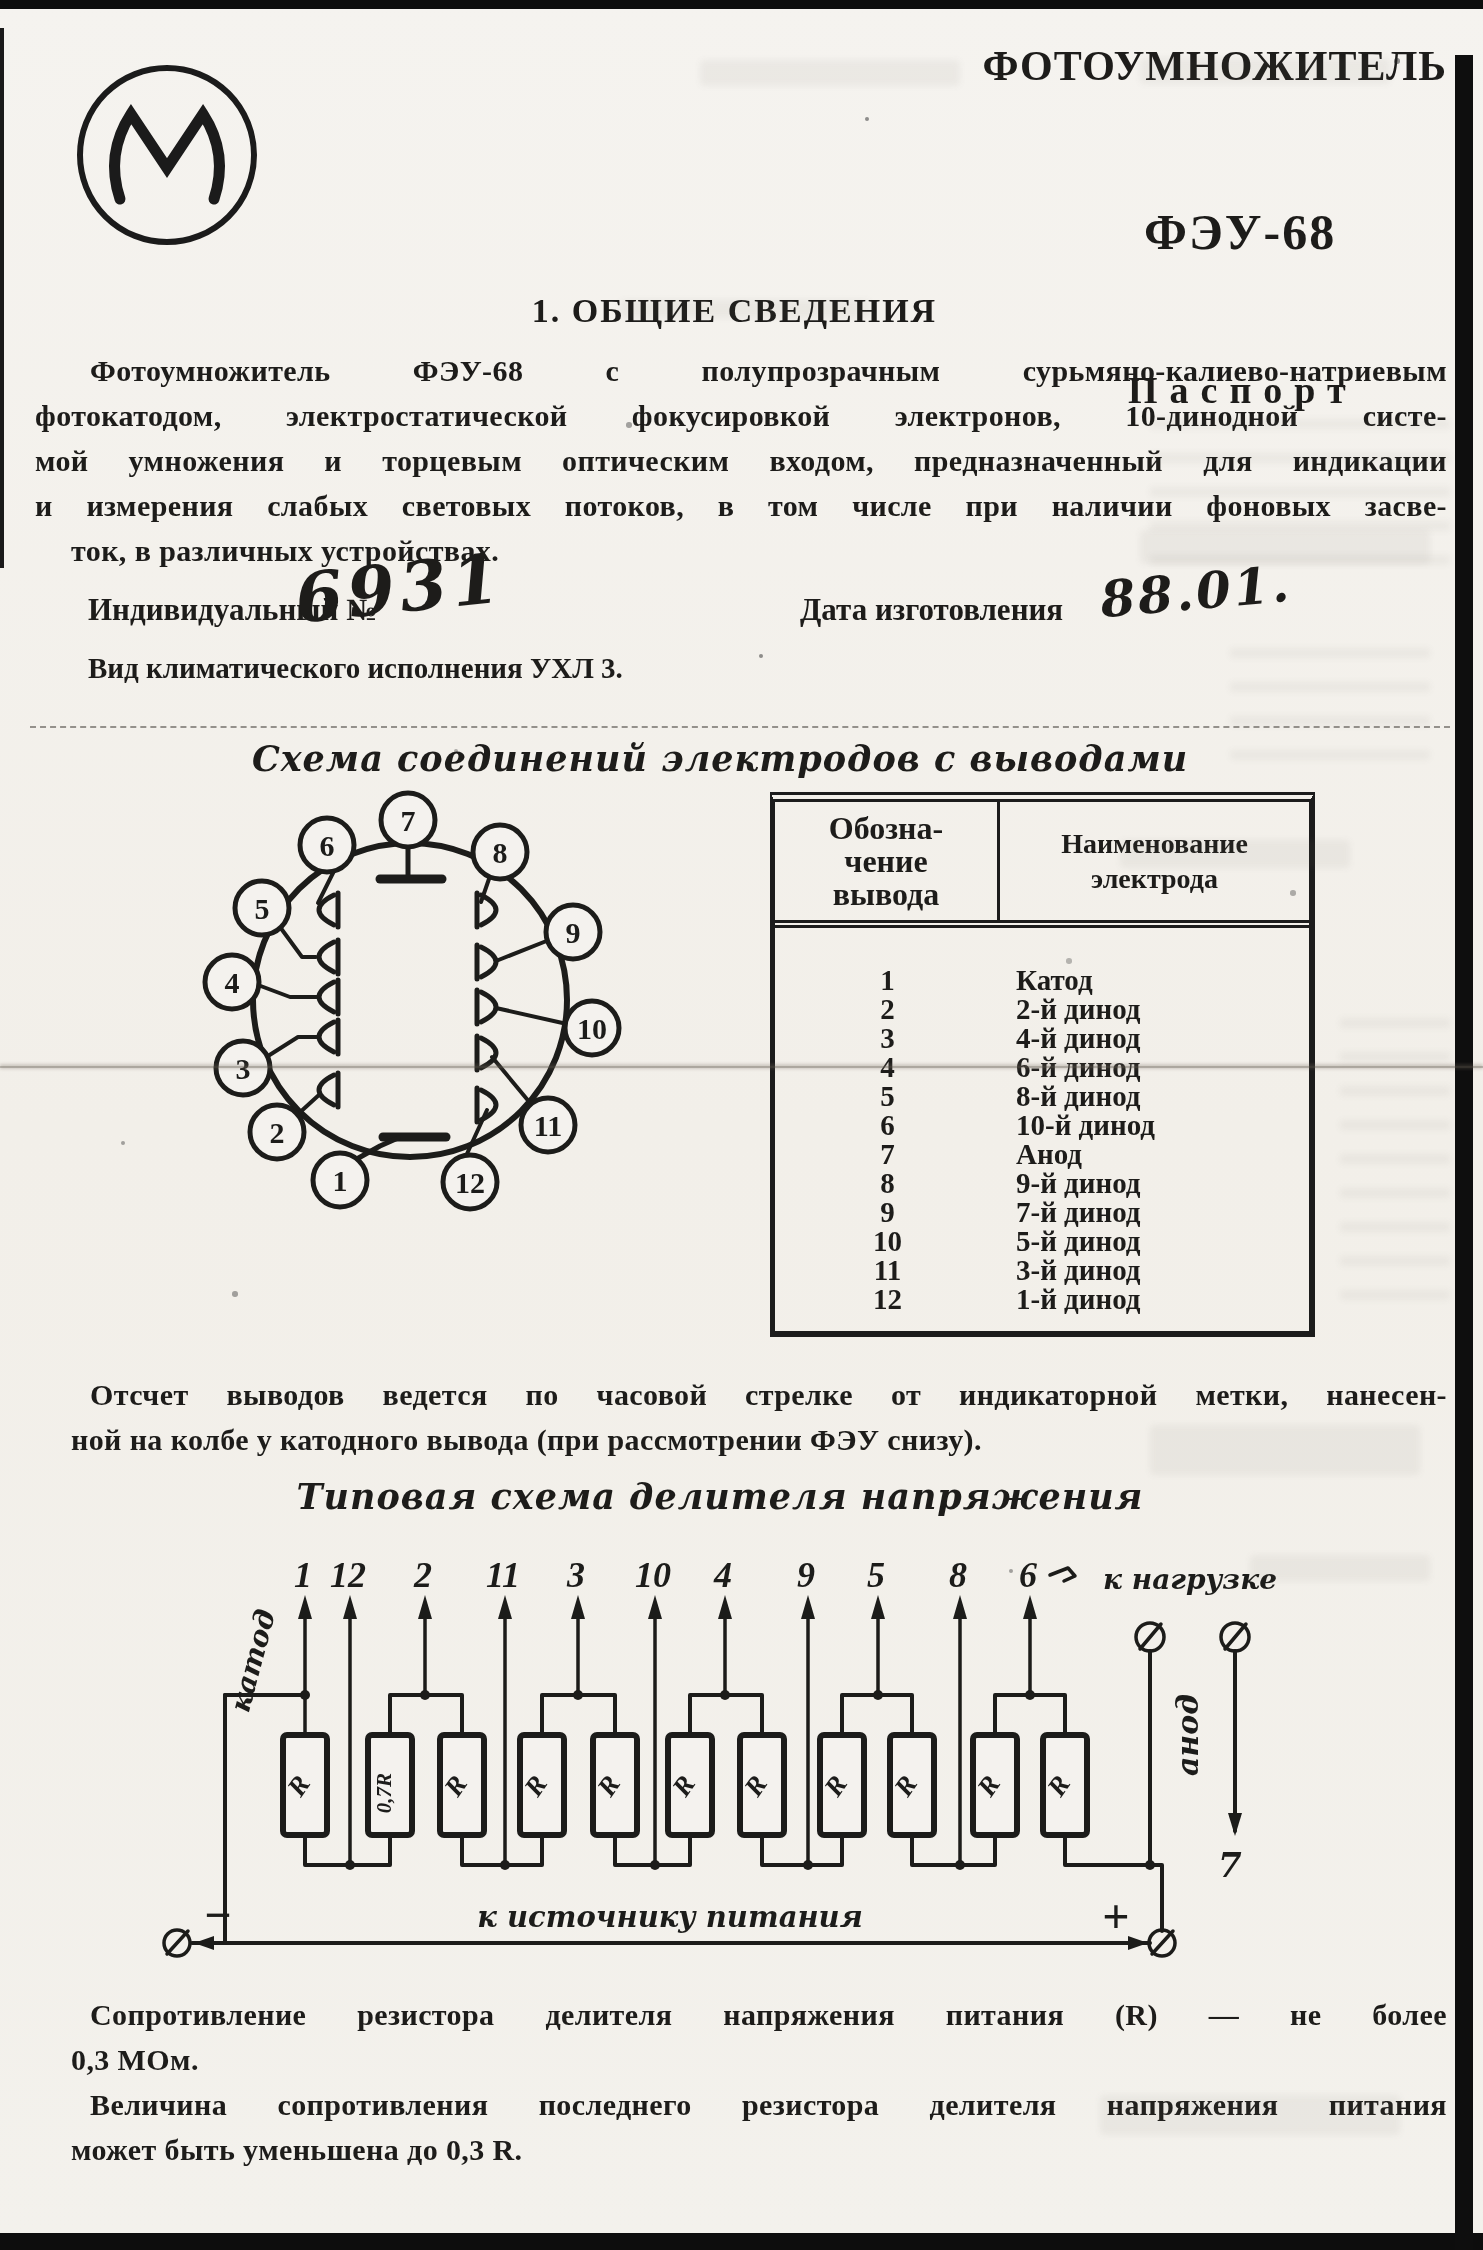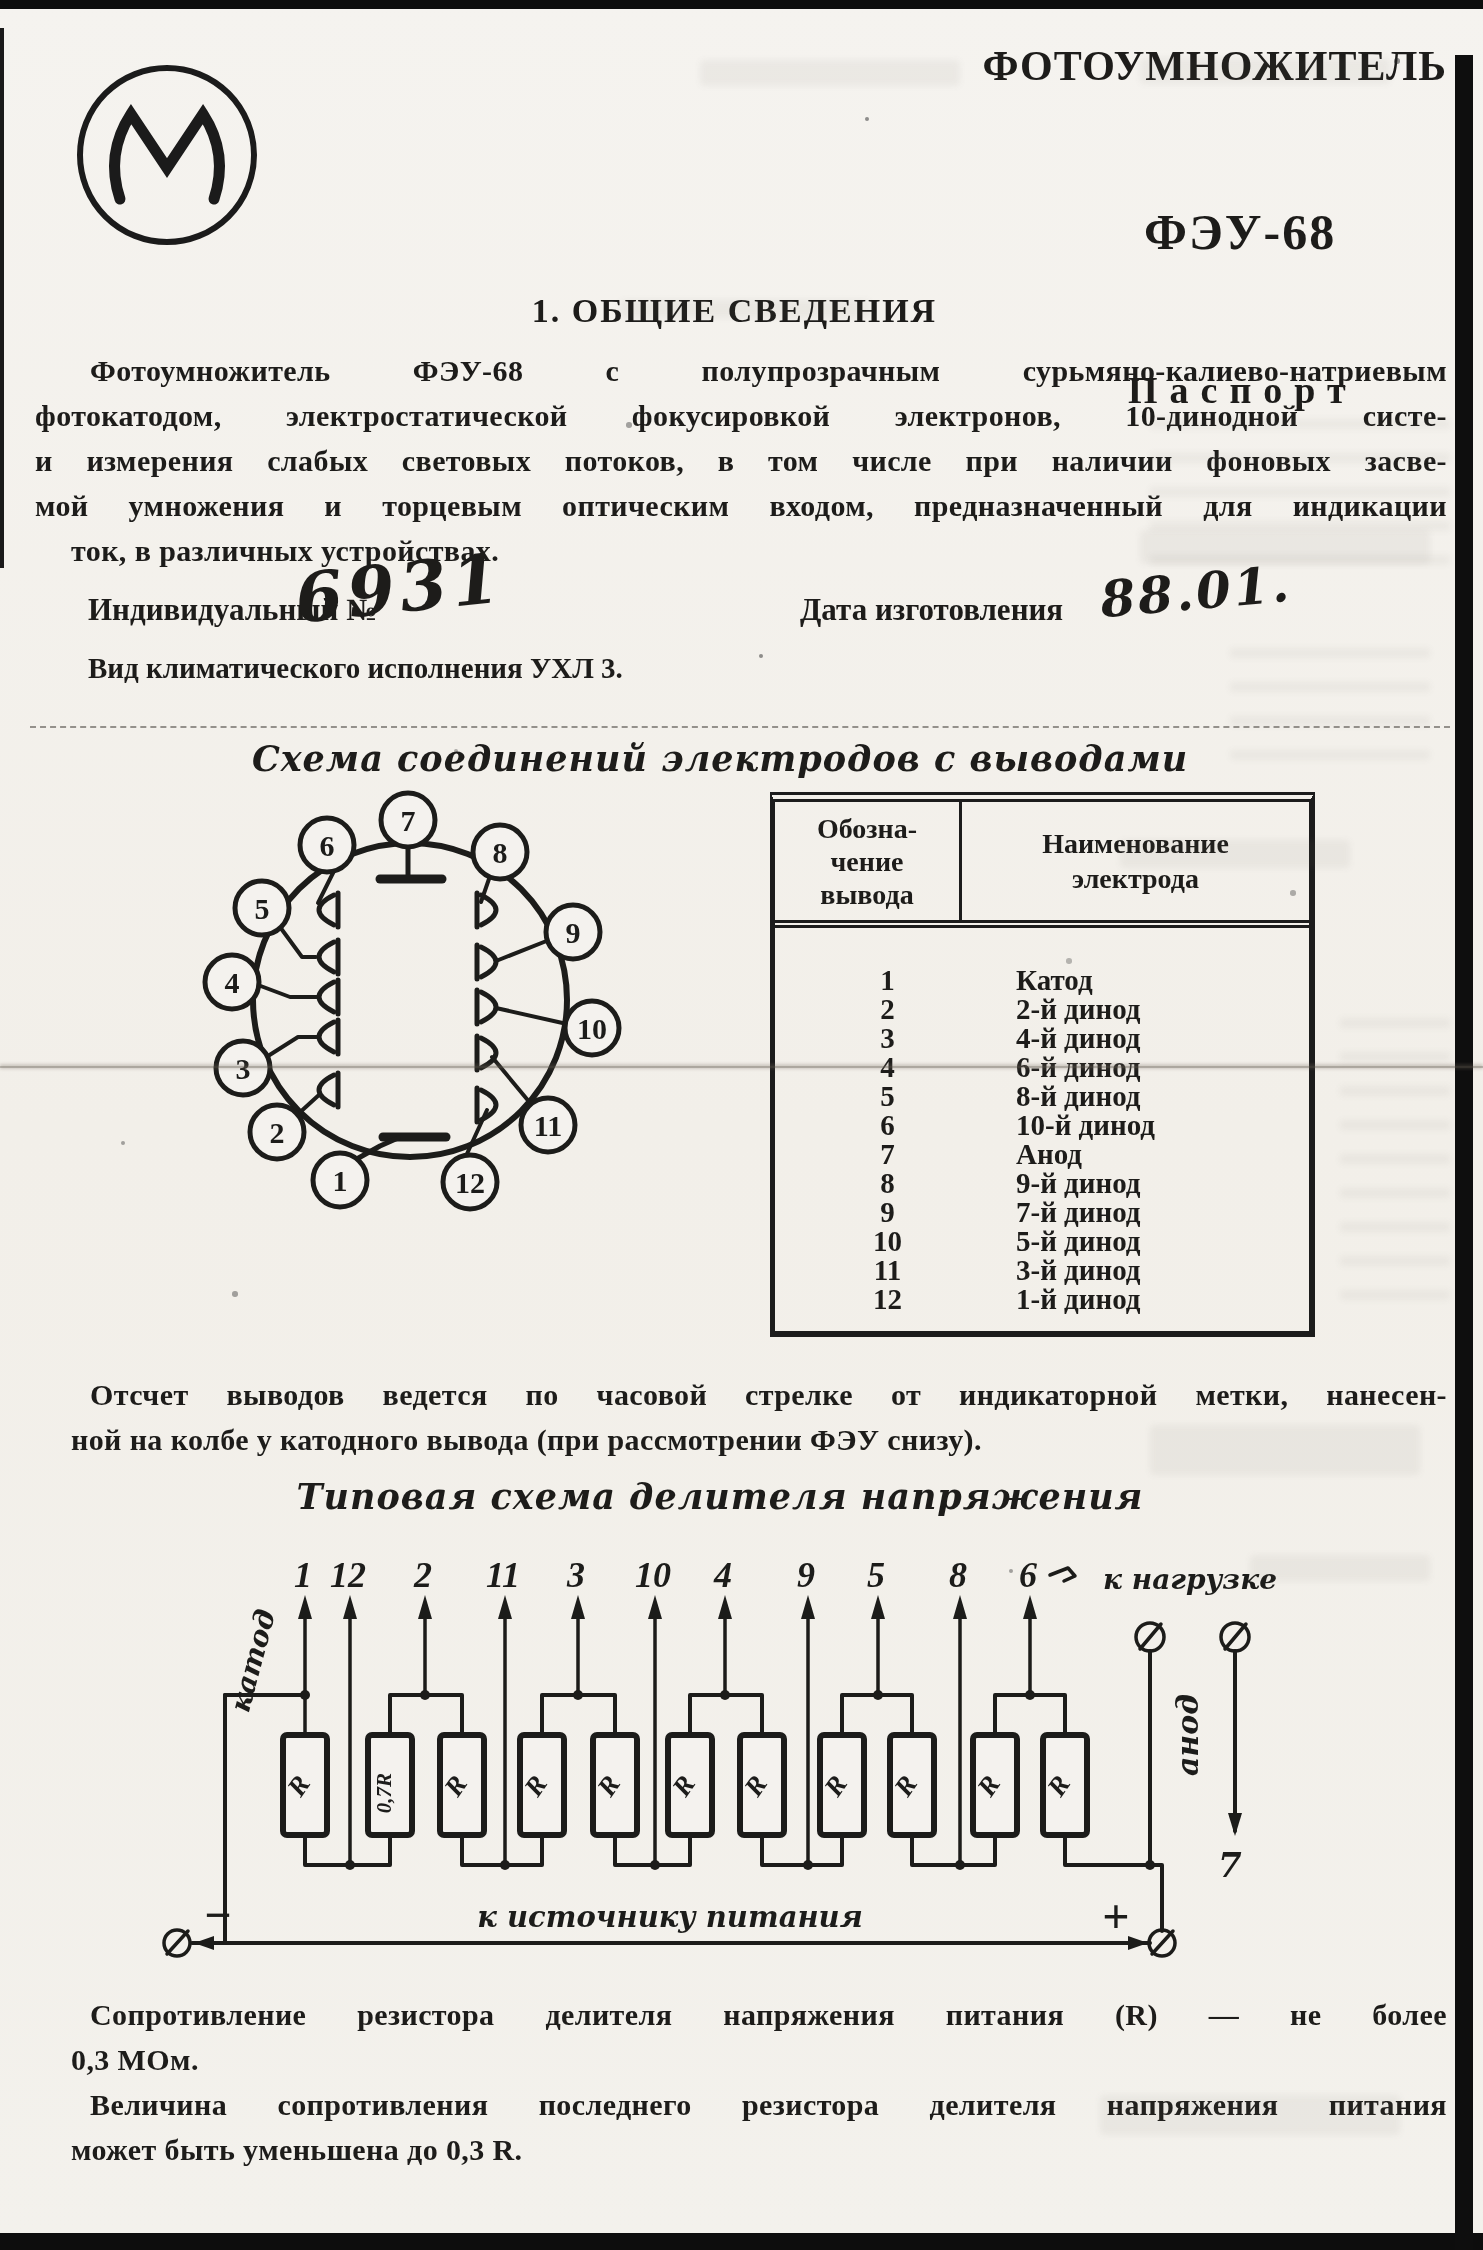--- a/index.html
+++ b/index.html
@@ -36,23 +36,23 @@
   .date-value{left:1100px;top:562px;font-size:50px;letter-spacing:3px;transform:rotate(-5deg);}
   .climate{left:88px;top:652px;font-size:29px;font-weight:700;}
   .dash-rule{left:30px;top:726px;width:1420px;border-top:2px dashed rgba(70,65,60,.55);}
   .sec-title{left:150px;top:738px;width:1140px;text-align:center;font-size:35px;font-style:italic;font-weight:600;letter-spacing:1px;font-family:"DejaVu Serif",serif;}
   .sec-title2{top:1476px;}
   
   .pin-table{left:770px;top:792px;width:545px;height:545px;box-sizing:border-box;
     border-top:10px double #1c1c1c;border-bottom:6px solid #1c1c1c;
     border-left:5px solid #1c1c1c;border-right:6px solid #1c1c1c;}
   .pt-head{display:flex;height:118px;border-bottom:8px double #1c1c1c;}
-  .pt-h1{width:187px;box-sizing:border-box;border-right:3px solid #1c1c1c;
+  .pt-h1{width:225px;box-sizing:border-box;border-right:3px solid #1c1c1c;
     display:flex;align-items:center;justify-content:center;text-align:center;
-    font-size:28px;font-weight:700;white-space:pre-line;line-height:33px;}
+    font-size:32px;font-weight:700;white-space:pre-line;line-height:33px;}
   .pt-h2{flex:1;display:flex;align-items:center;justify-content:center;text-align:center;
     font-size:28px;font-weight:700;white-space:pre-line;line-height:35px;}
   .pt-body{padding-top:38px;}
   .pt-row{display:flex;height:29px;line-height:29px;font-size:29px;font-weight:700;}
   .pt-c1{width:225px;text-align:center;}
   .pt-c2{flex:1;padding-left:16px;}
   
   .crease{left:0;top:1064px;width:1483px;height:5px;background:rgba(115,105,95,.28);filter:blur(1.5px);}
   .crease2{left:0;top:1066px;width:1483px;height:2px;background:rgba(85,78,70,.3);}
   .smudge{background:rgba(105,100,92,.5);filter:blur(3px);border-radius:4px;opacity:.14;}
@@ -82,22 +82,22 @@
 </svg>
 
 <div class="abs masthead-title">ФОТОУМНОЖИТЕЛЬ</div>
 <div class="abs model">ФЭУ-68</div>
 <div class="abs doctype">Паспорт</div>
 
 <div class="abs heading">1. ОБЩИЕ СВЕДЕНИЯ</div>
 <div class="abs para p-general">
   <div class="jline ind">Фотоумножитель ФЭУ-68 с полупрозрачным сурьмяно-калиево-натриевым</div>
   <div class="jline">фотокатодом, электростатической фокусировкой электронов, 10-динодной систе-</div>
+  <div class="jline">мой умножения и торцевым оптическим входом, предназначенный для индикации</div>
   <div class="jline">и измерения слабых световых потоков, в том числе при наличии фоновых засве-</div>
-  <div class="jline">мой умножения и торцевым оптическим входом, предназначенный для индикации</div>
   <div class="lline">ток, в различных устройствах.</div>
 </div>
 
 <div class="abs id-label serial-label">Индивидуальный №</div>
 <div class="abs hand serial-value">6931</div>
 <div class="abs id-label date-label">Дата изготовления</div>
 <div class="abs hand date-value">88.01.</div>
 <div class="abs climate">Вид климатического исполнения УХЛ 3.</div>
 
 <div class="abs dash-rule"></div>

